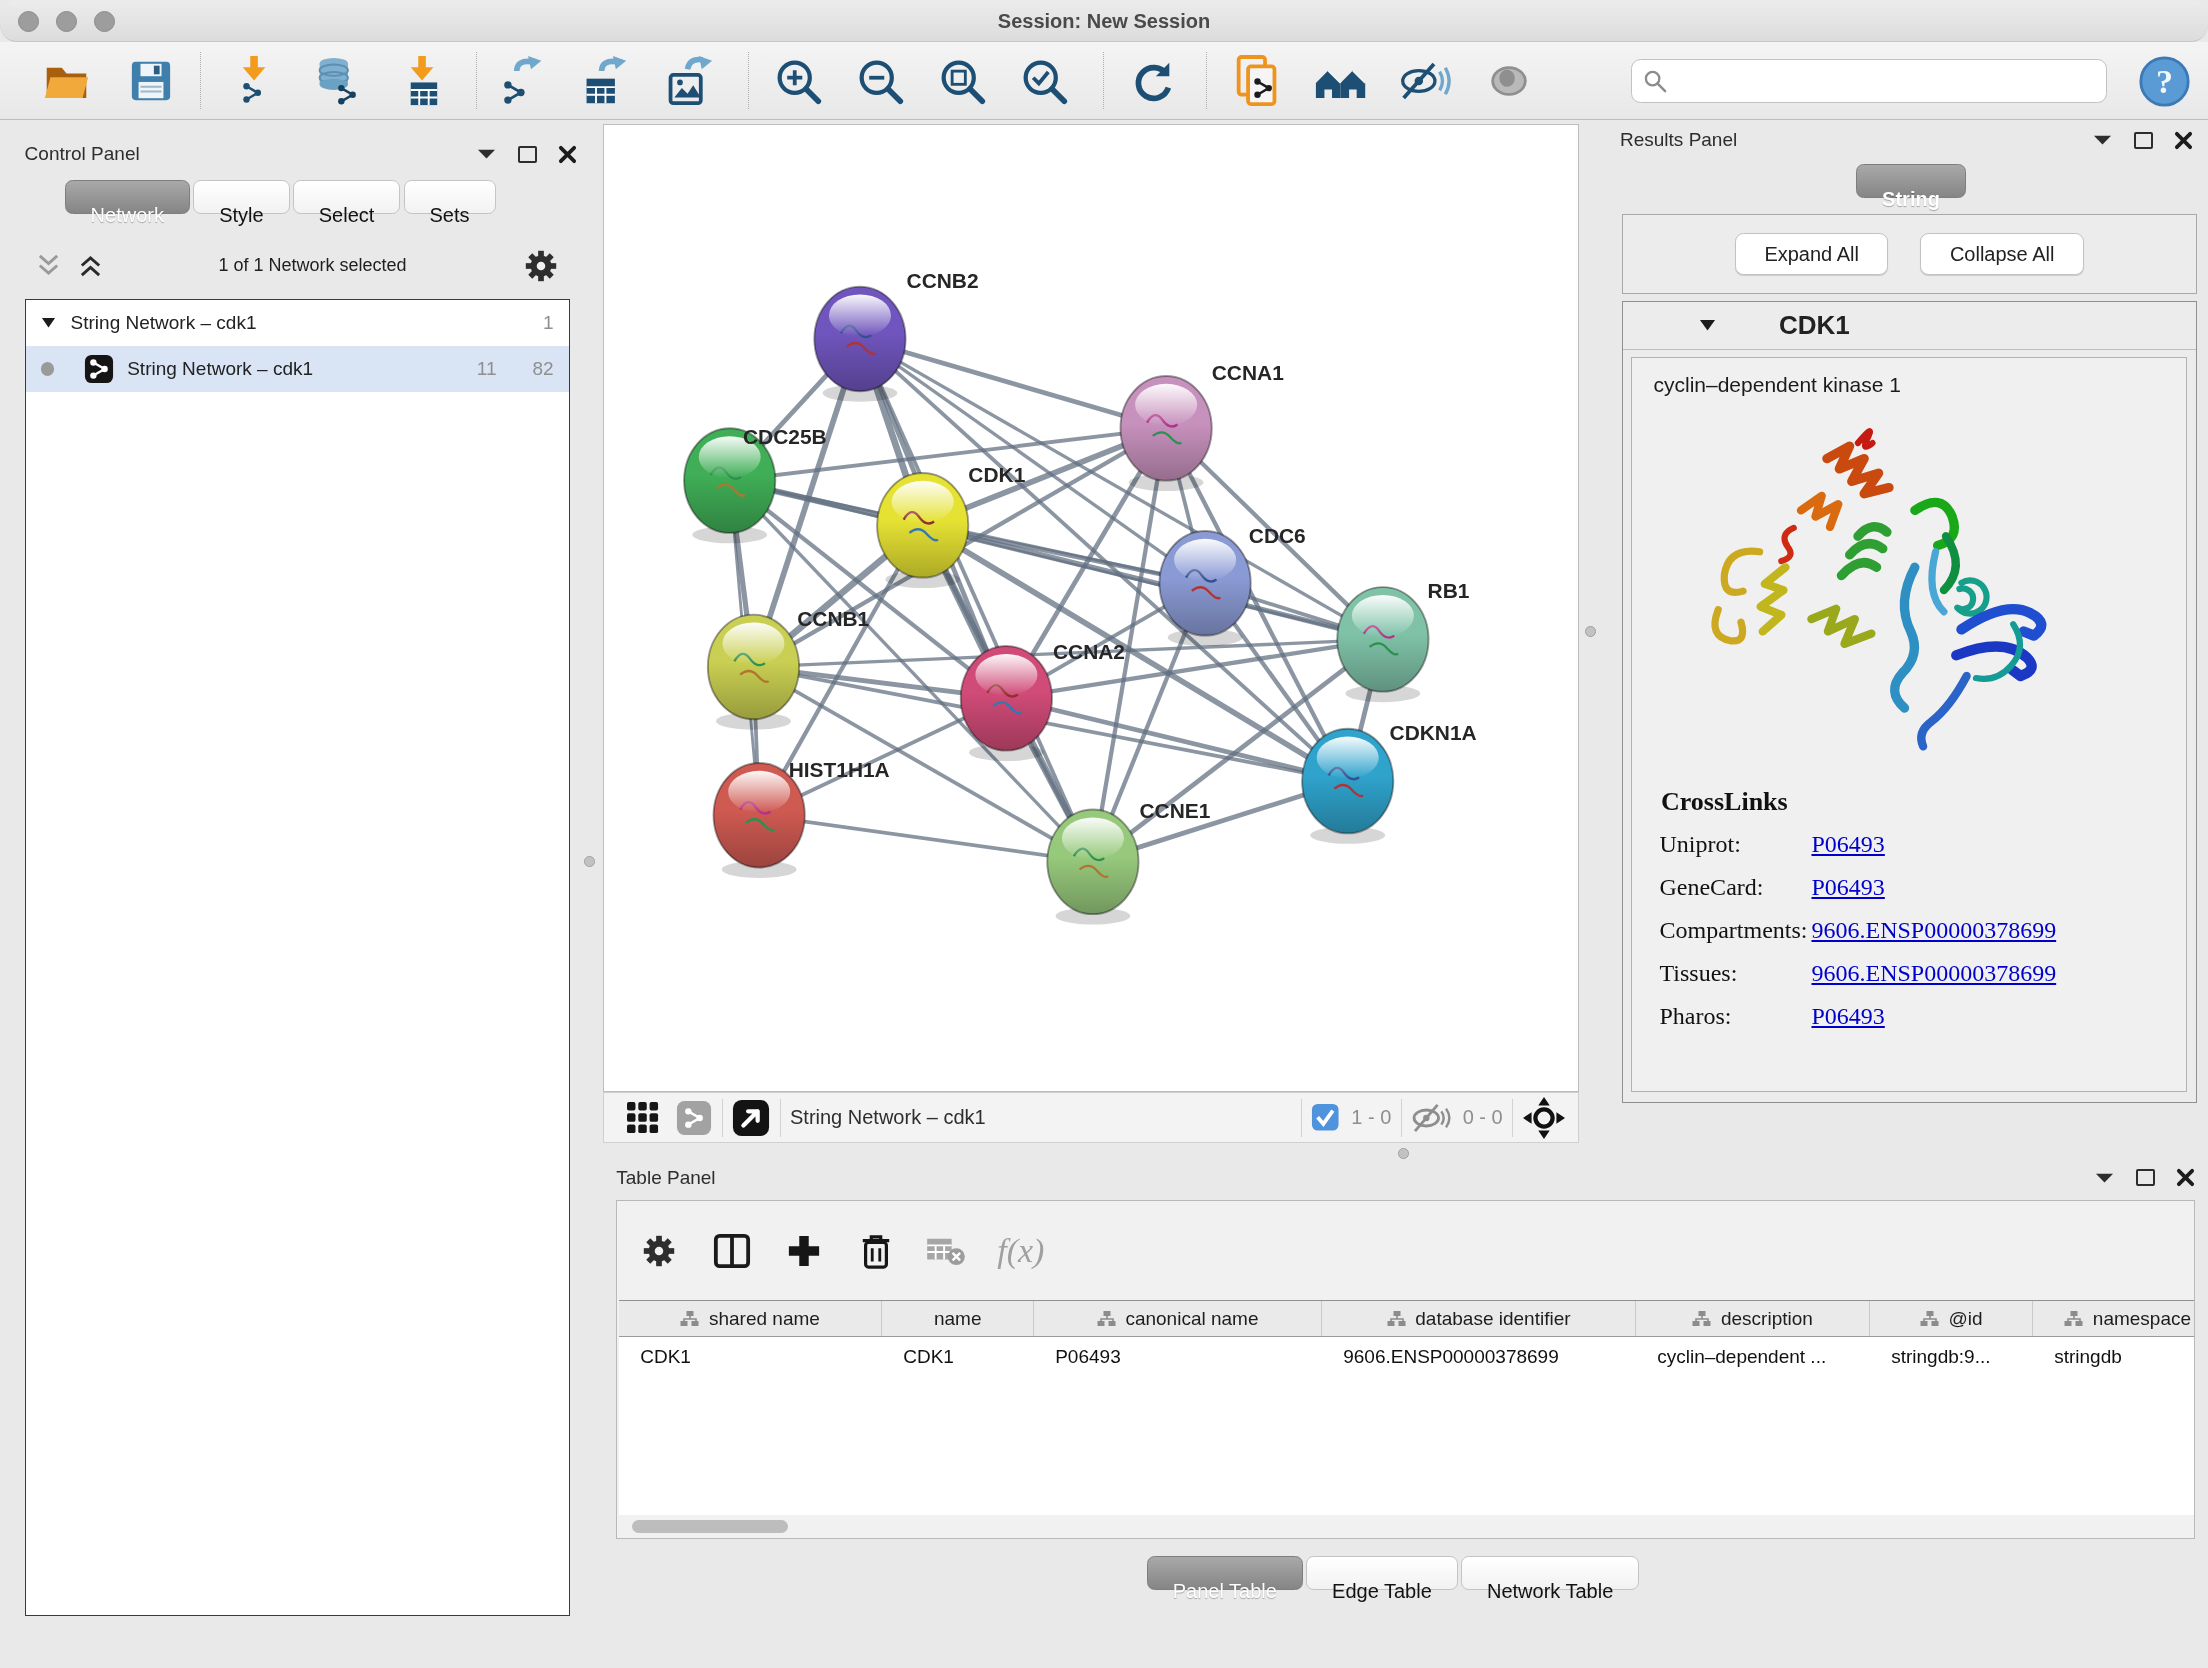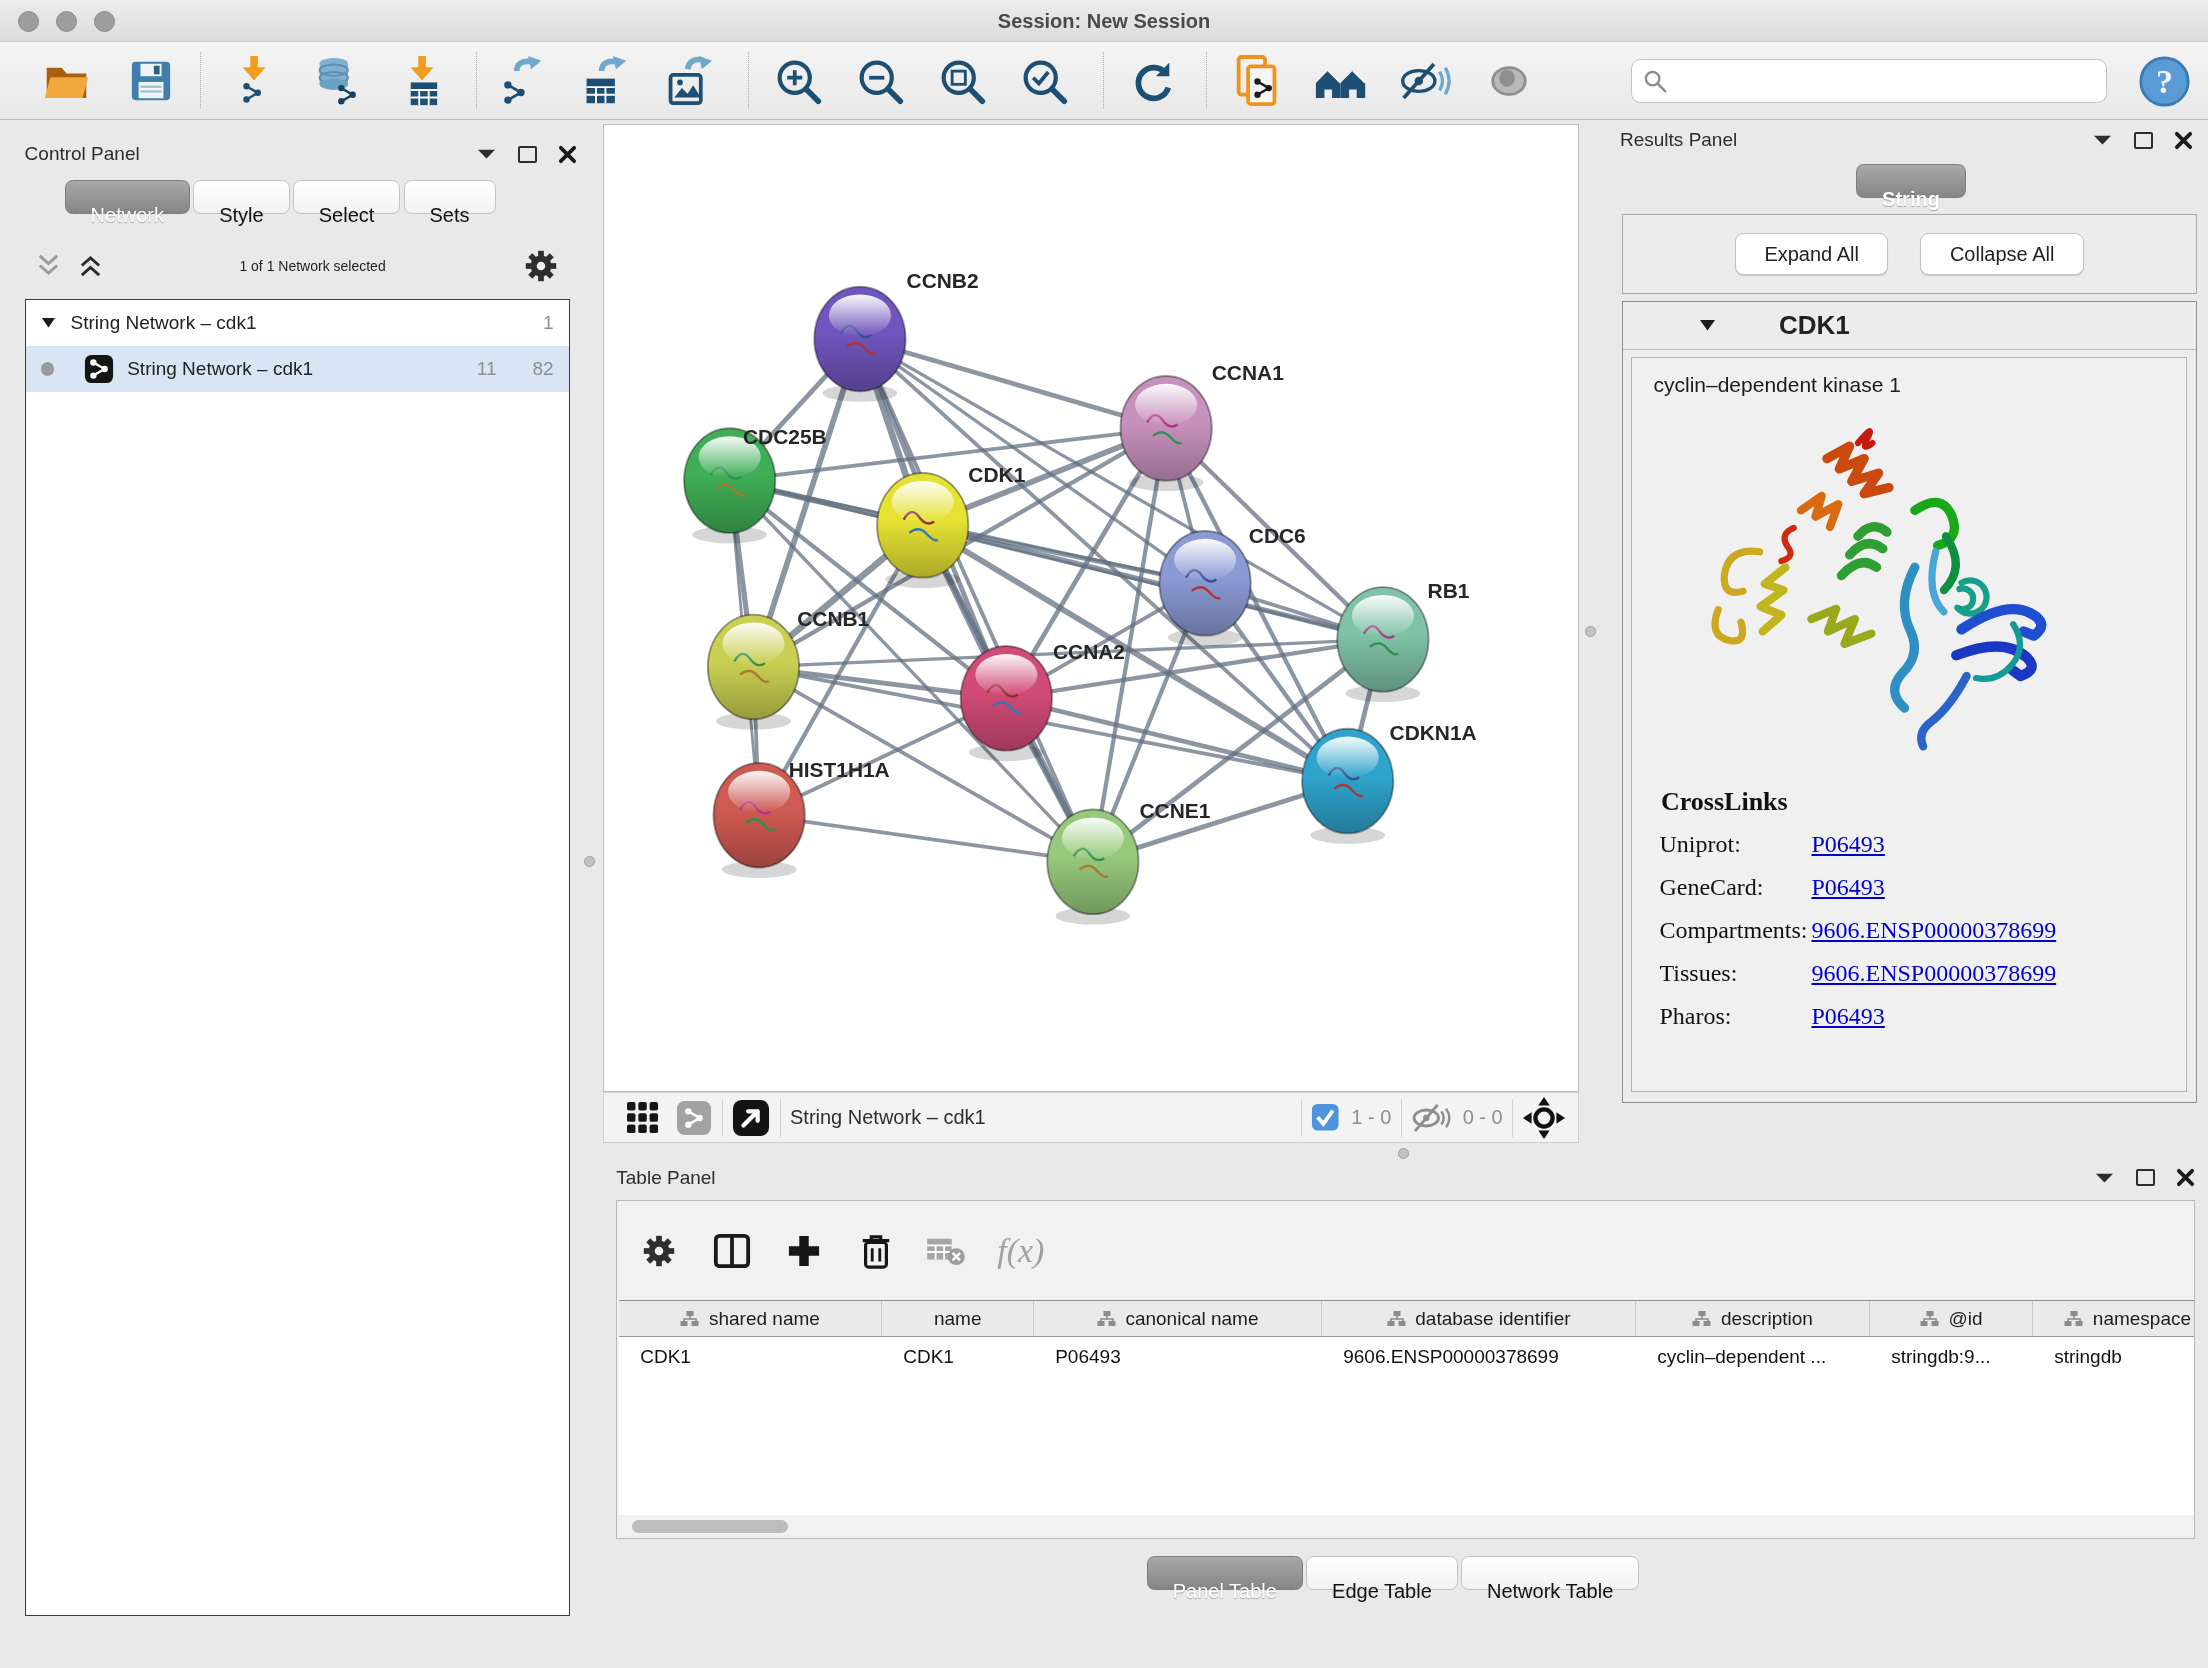--- a/index.html
+++ b/index.html
@@ -3,21 +3,21 @@
 <meta charset="utf-8">
 <style>
   html,body{margin:0;padding:0;background:#d0d0d0;}
   *{box-sizing:border-box;}
   #app{position:relative;width:2208px;height:1668px;background:#e9e9e9;
        font-family:"Liberation Sans",sans-serif;color:#222;overflow:hidden;}
   .abs{position:absolute;}
 
   
   #titlebar{left:0;top:0;width:2208px;height:42px;
-    background:linear-gradient(#ececec,#dcdcdc);border-bottom:1px solid #c6c6c6;}
+    background:linear-gradient(#ececec,#dcdcdc);border-bottom:1px solid #c6c6c6;border-radius:17px;}
   .traffic{position:absolute;top:10.5px;width:21px;height:21px;border-radius:50%;
     background:#9d9d9d;border:1px solid #8a8a8a;}
   #win-title{left:0;top:0;width:2208px;height:42px;line-height:42px;text-align:center;
     font-size:20px;font-weight:700;color:#4a4a4a;}
 
   #toolbar{left:0;top:42px;width:2208px;height:78px;
     background:linear-gradient(#f4f4f4,#e8e8e8);border-bottom:1px solid #bdbdbd;}
   .tbtn{position:absolute;top:9.5px;width:57px;height:59px;display:flex;
     align-items:center;justify-content:center;}
   .tsep{position:absolute;top:9.5px;height:57px;border-left:1px dotted #aeaeae;}
@@ -328,21 +328,21 @@
       <span class="tab">Sets</span>
     </div>
 
     <div class="abs" style="left:17px;top:103px;width:545px;height:49px;display:flex;align-items:center;">
       <svg width="25" height="25" viewBox="0 0 26 26" style="margin-left:11.4px">
         <path d="M4,3 l9,8 9,-8 M4,13 l9,8 9,-8" stroke="#9a9a9a" stroke-width="3" fill="none"></path>
       </svg>
       <svg width="25" height="25" viewBox="0 0 26 26" style="margin-left:17px">
         <path d="M4,23 l9,-8 9,8 M4,13 l9,-8 9,8" stroke="#2b2b2b" stroke-width="3" fill="none"></path>
       </svg>
-      <span style="flex:1;text-align:center;font-size:14px;color:#1f1f1f">1 of 1 Network selected</span>
+      <span style="flex:1;text-align:center;font-size:18px;color:#1f1f1f">1 of 1 Network selected</span>
       <svg width="38" height="38" viewBox="-20 -20 40 40" style="margin-right:9.5px">
           <use href="#gear-glyph"></use>
         </svg>
     </div>
 
     <div id="cp-list">
       <div class="cp-row">
         <svg width="15" height="11.4" viewBox="0 0 16 12" style="margin-left:15px">
           <path d="M1,1 L15,1 L8,11z" fill="#1c1c1c"></path>
           </svg>

